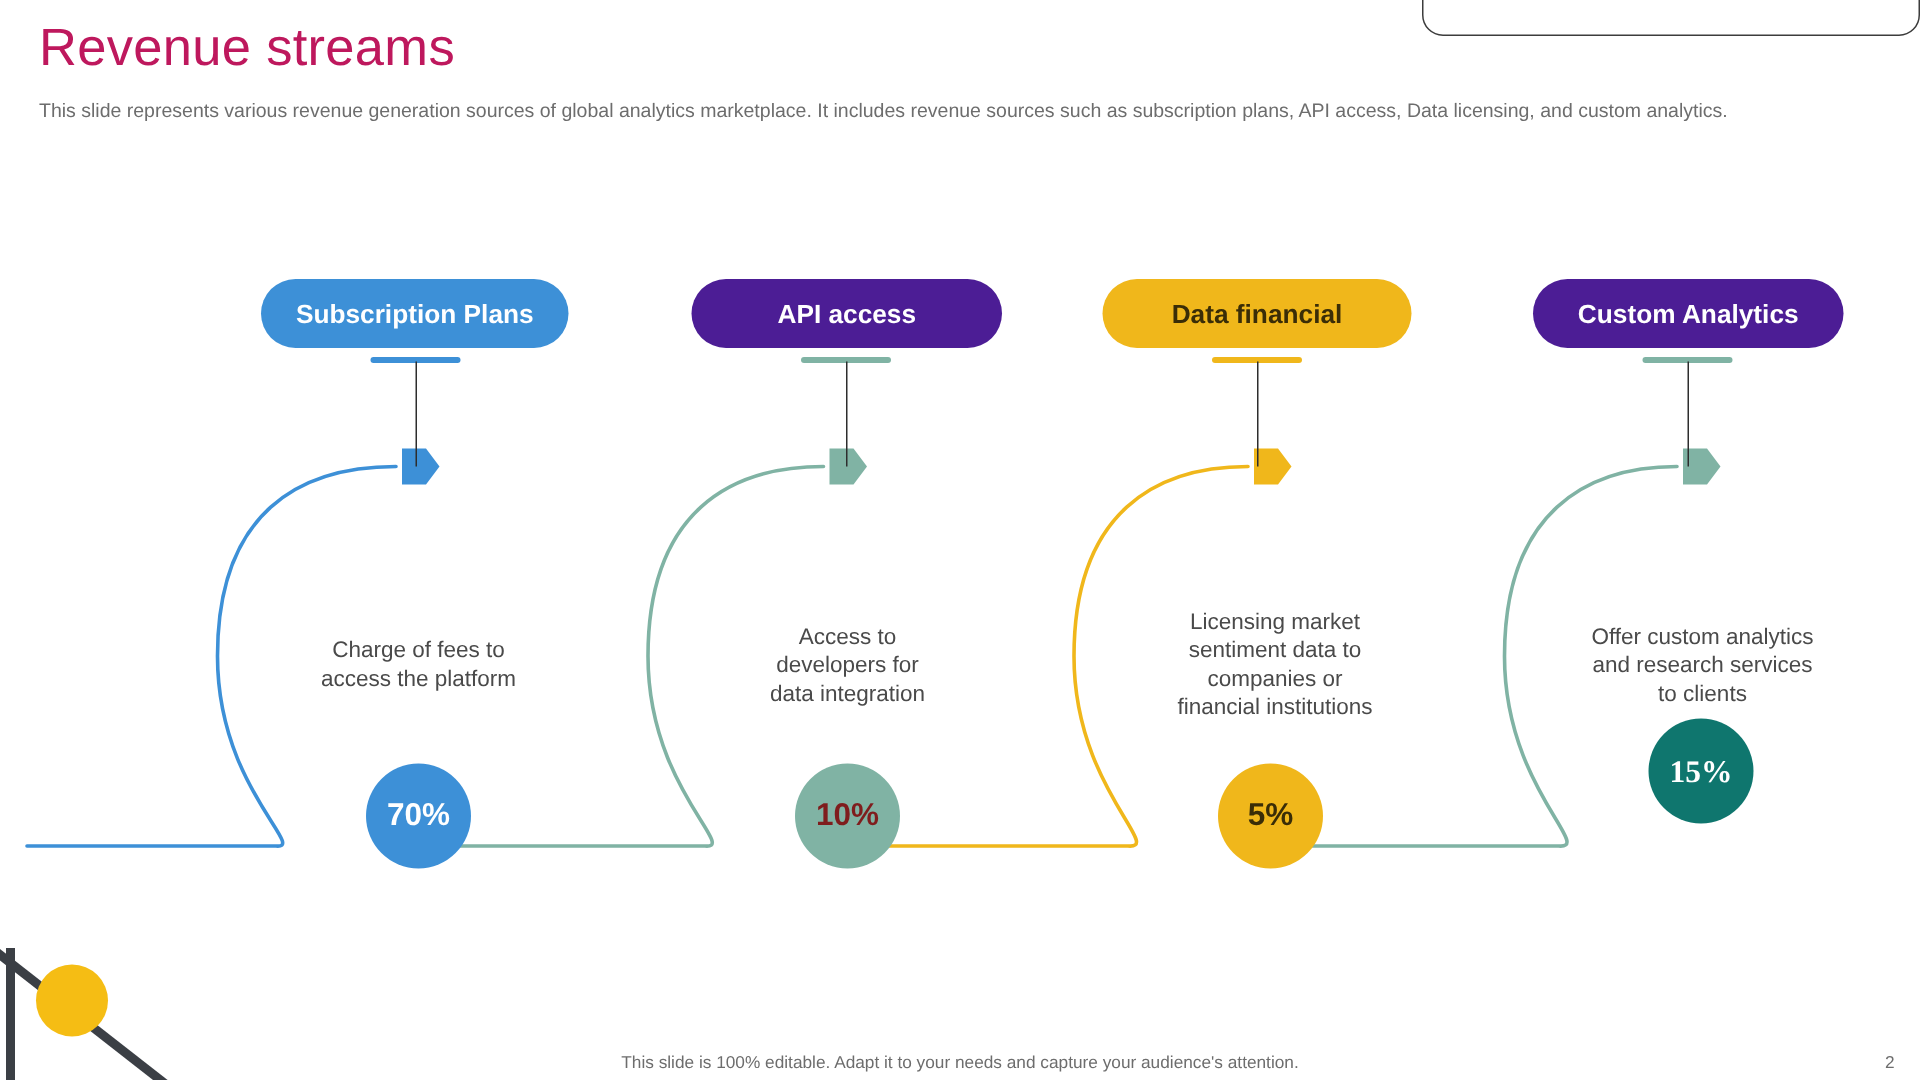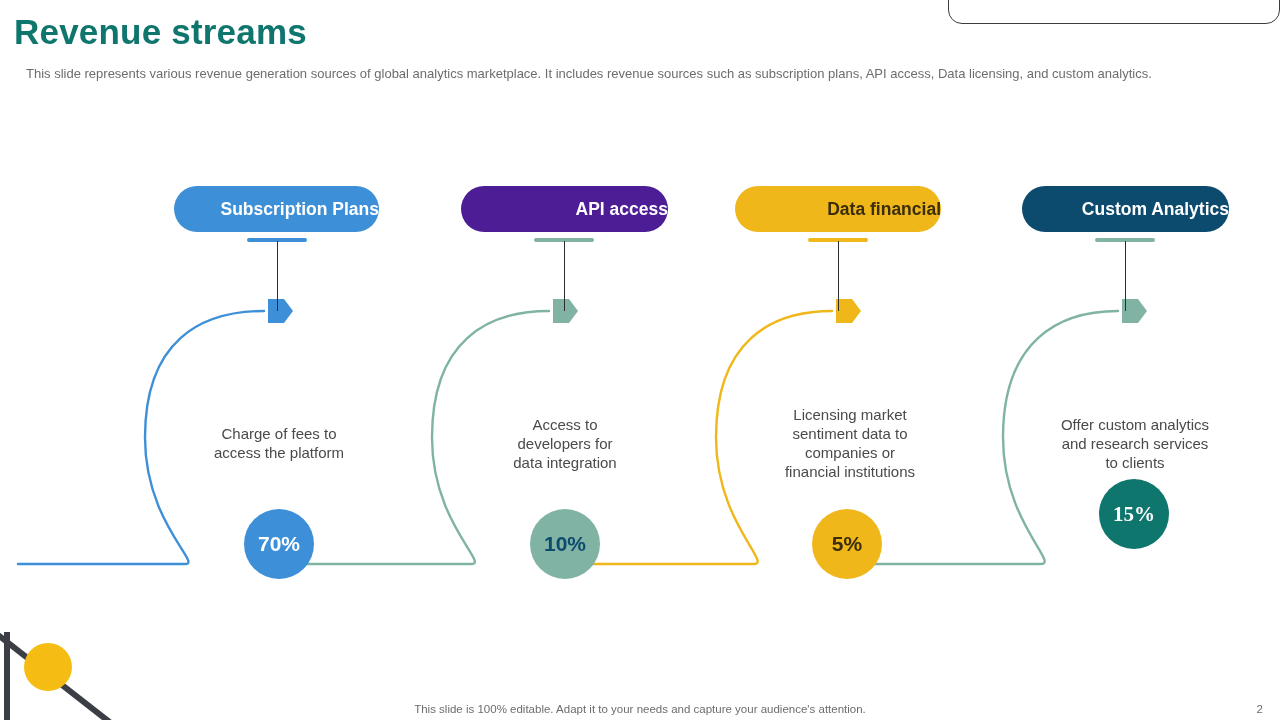--- a/index.html
+++ b/index.html
@@ -52,25 +52,25 @@
     top: 643px;
     width: 48px;
     height: 48px;
     border-radius: 50%;
     background: #f5bd14;
   }
 
   
   .page-title {
     position: absolute;
-    left: 14px;
+    left: 26px;
     top: 12px;
     font-size: 35px;
-    font-weight: bold;
-    color: #0f766e;
+    font-weight: normal;
+    color: #be185d;
     letter-spacing: 0.2px;
     white-space: nowrap;
   }
   .page-subtitle {
     position: absolute;
     left: 26px;
     top: 66px;
     font-size: 13px;
     color: #6d6d6d;
     white-space: nowrap;
@@ -84,21 +84,21 @@
     width: 1280px;
     height: 720px;
   }
 
   .pill {
     position: absolute;
     height: 46px;
     border-radius: 23px;
     display: flex;
     align-items: center;
-    justify-content: flex-end;
+    justify-content: center;
     font-size: 17.5px;
     font-weight: bold;
     white-space: nowrap;
     box-sizing: border-box;
   }
   .pill-underline {
     position: absolute;
     height: 3.5px;
     width: 60px;
     border-radius: 2px;
@@ -178,33 +178,33 @@
     <div class="desc" style="left: 169px; top: 424px; width: 220px;">Charge of fees to<br>access the platform</div>
     <div class="bubble" style="left: 244px; top: 509px; background: rgb(61, 144, 215); color: rgb(255, 255, 255);">
       <span>70%</span>
     </div>
     <div class="pill" style="left: 461px; top: 186px; width: 207px; background: #4c1d95; color: rgb(255, 255, 255);">
       <span>API access</span>
     </div>
     <div class="pill-underline" style="left: 534px; top: 238px; background: rgb(128, 179, 164);"></div>
     <div class="stem" style="left: 564px; top: 241px; height: 70px;"></div>
     <div class="desc" style="left: 465px; top: 415px; width: 200px;">Access to<br>developers for<br>data integration</div>
-    <div class="bubble" style="left: 530px; top: 509px; background: rgb(128, 179, 164); color: #0c4a6e;">
+    <div class="bubble" style="left: 530px; top: 509px; background: rgb(128, 179, 164); color: #7f1d1d;">
       <span>10%</span>
     </div>
     <div class="pill" style="left: 735px; top: 186px; width: 206px; background: rgb(240, 183, 27); color: rgb(58, 45, 7);">
       <span>Data financial</span>
     </div>
     <div class="pill-underline" style="left: 808px; top: 238px; background: rgb(240, 183, 27);"></div>
     <div class="stem" style="left: 838px; top: 241px; height: 70px;"></div>
     <div class="desc" style="left: 745px; top: 405px; width: 210px;">Licensing market<br>sentiment data to<br>companies or<br>financial institutions</div>
     <div class="bubble" style="left: 812px; top: 509px; background: rgb(240, 183, 27); color: rgb(58, 45, 7);">
       <span>5%</span>
     </div>
-    <div class="pill" style="left: 1022px; top: 186px; width: 207px; background: #0c4a6e; color: rgb(255, 255, 255);">
+    <div class="pill" style="left: 1022px; top: 186px; width: 207px; background: #4c1d95; color: rgb(255, 255, 255);">
       <span>Custom Analytics</span>
     </div>
     <div class="pill-underline" style="left: 1095px; top: 238px; background: rgb(128, 179, 164);"></div>
     <div class="stem" style="left: 1125px; top: 241px; height: 70px;"></div>
     <div class="desc" style="left: 1020px; top: 415px; width: 230px;">Offer custom analytics<br>and research services<br>to clients</div>
     <div class="bubble" style="left: 1099px; top: 479px; background: #0f766e; color: rgb(255, 255, 255); font-family: Liberation Serif, serif;">
       <span>15%</span>
     </div>
   </div>
 

